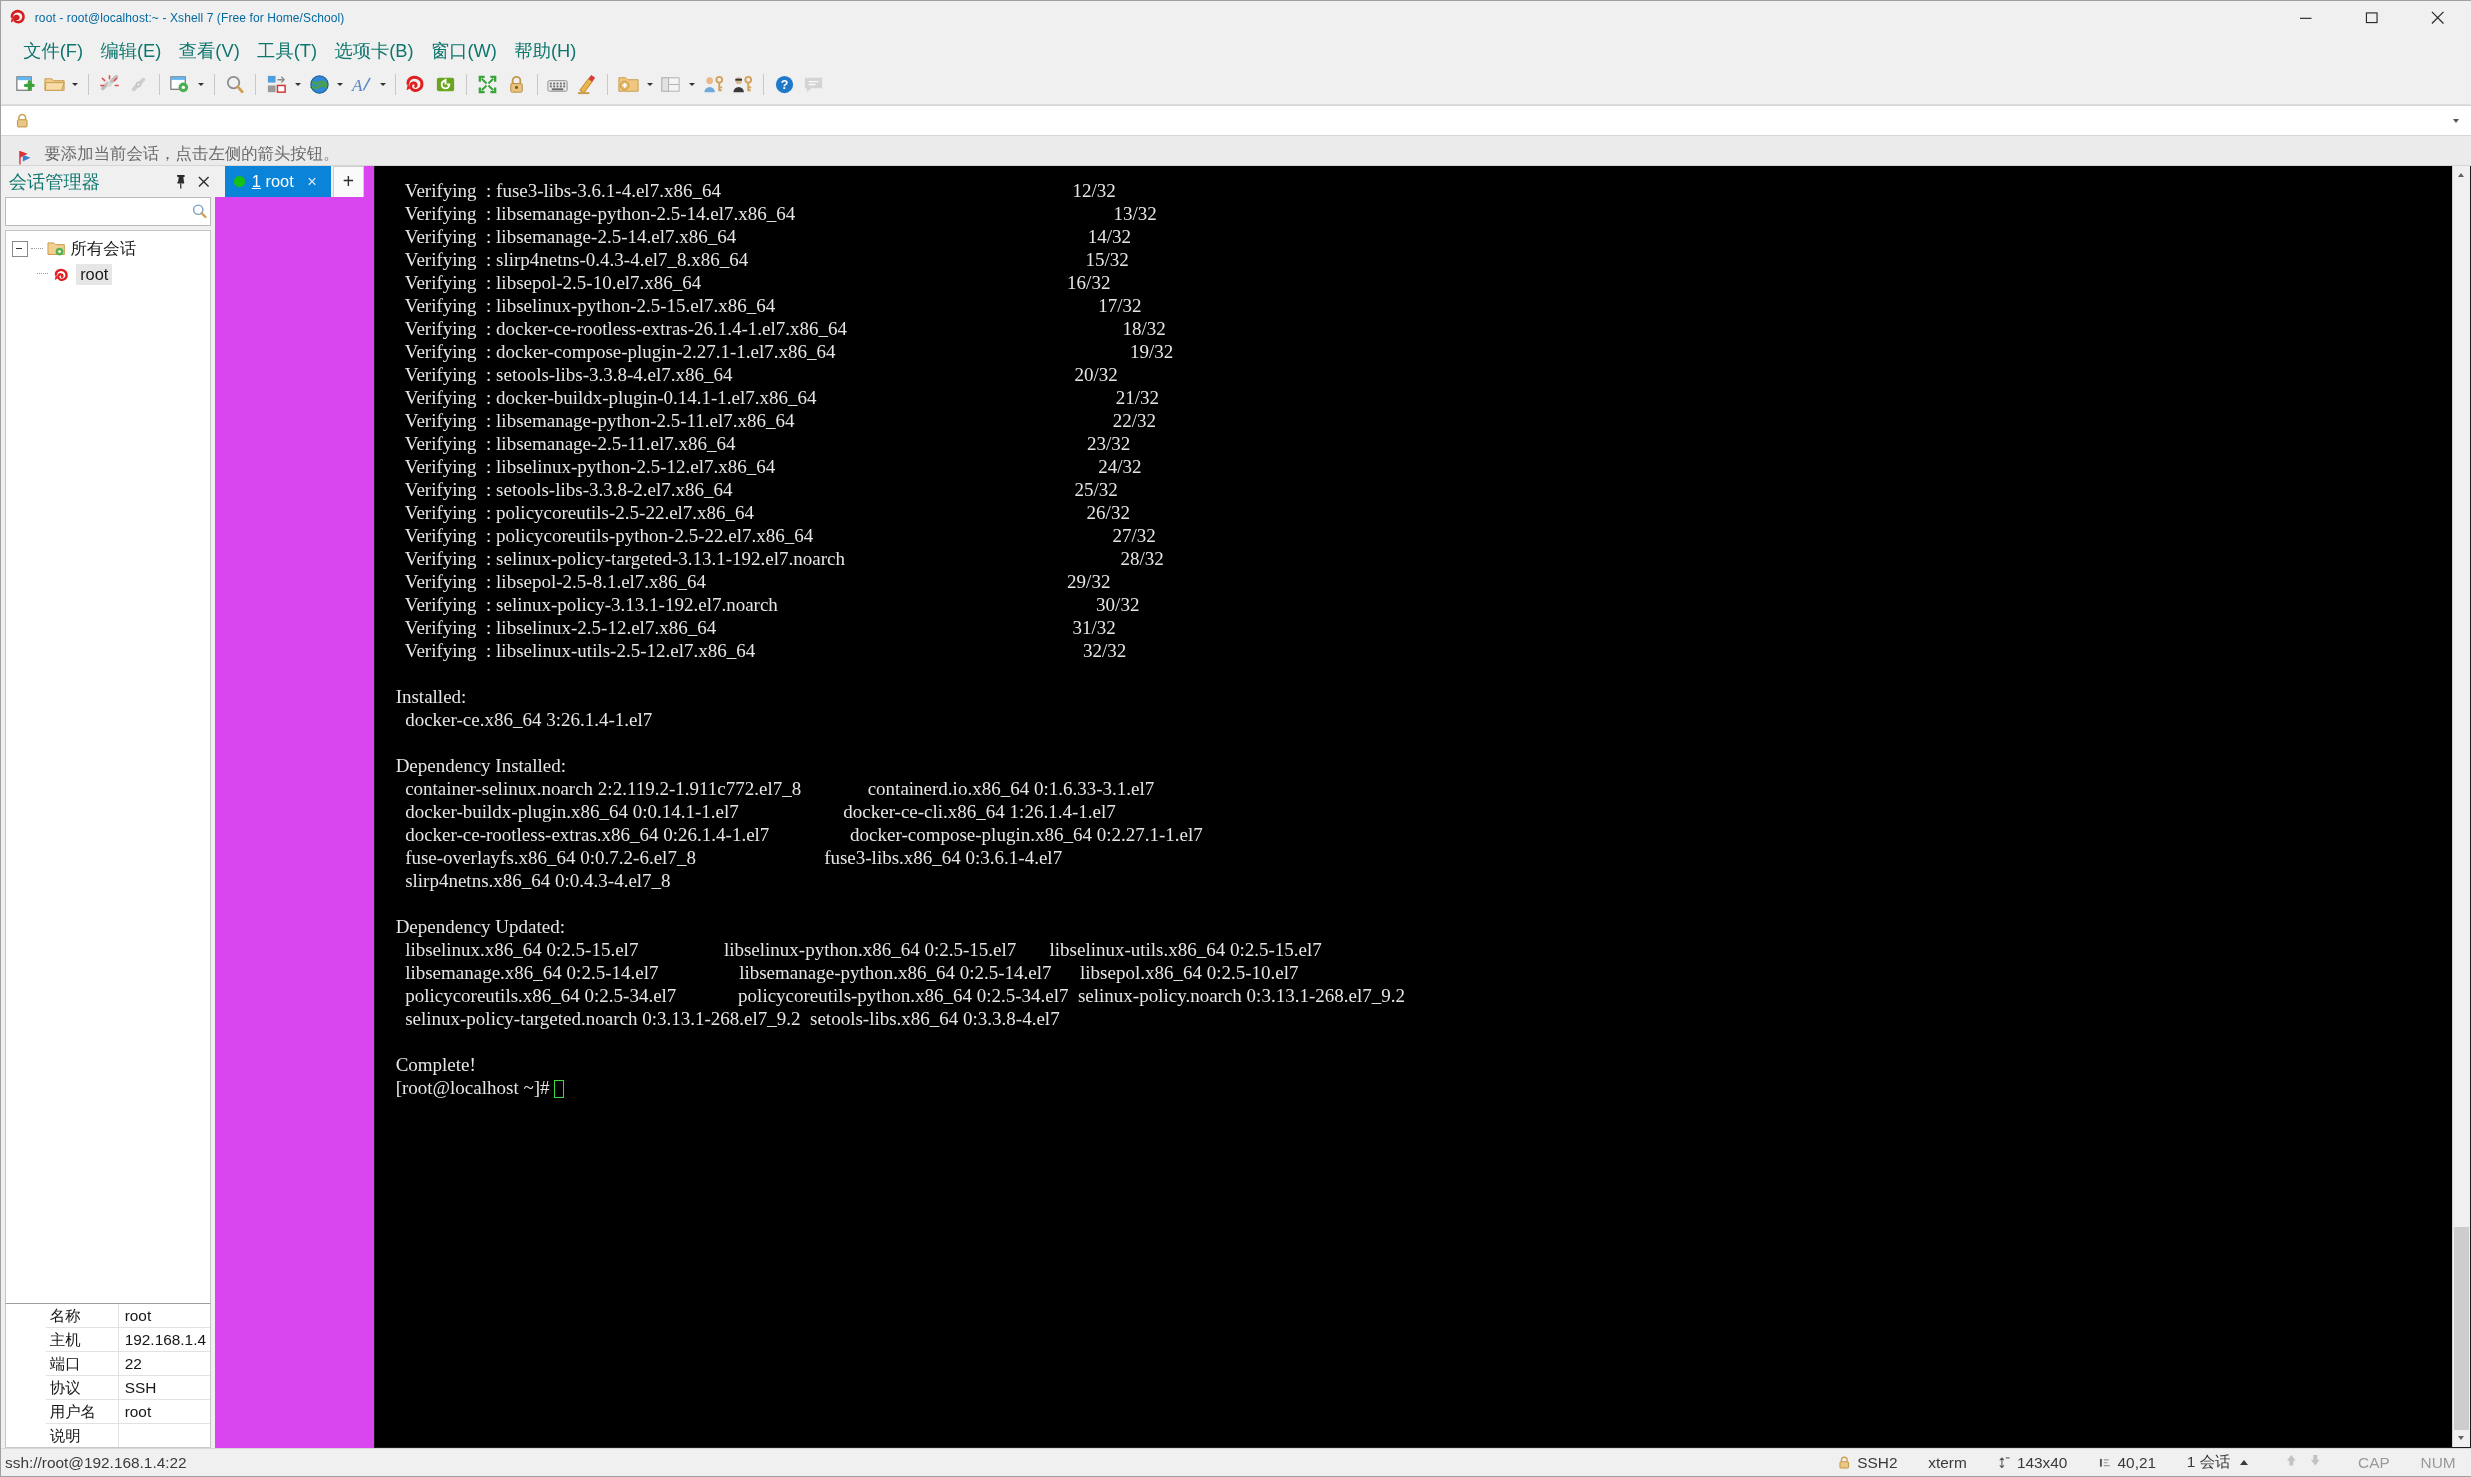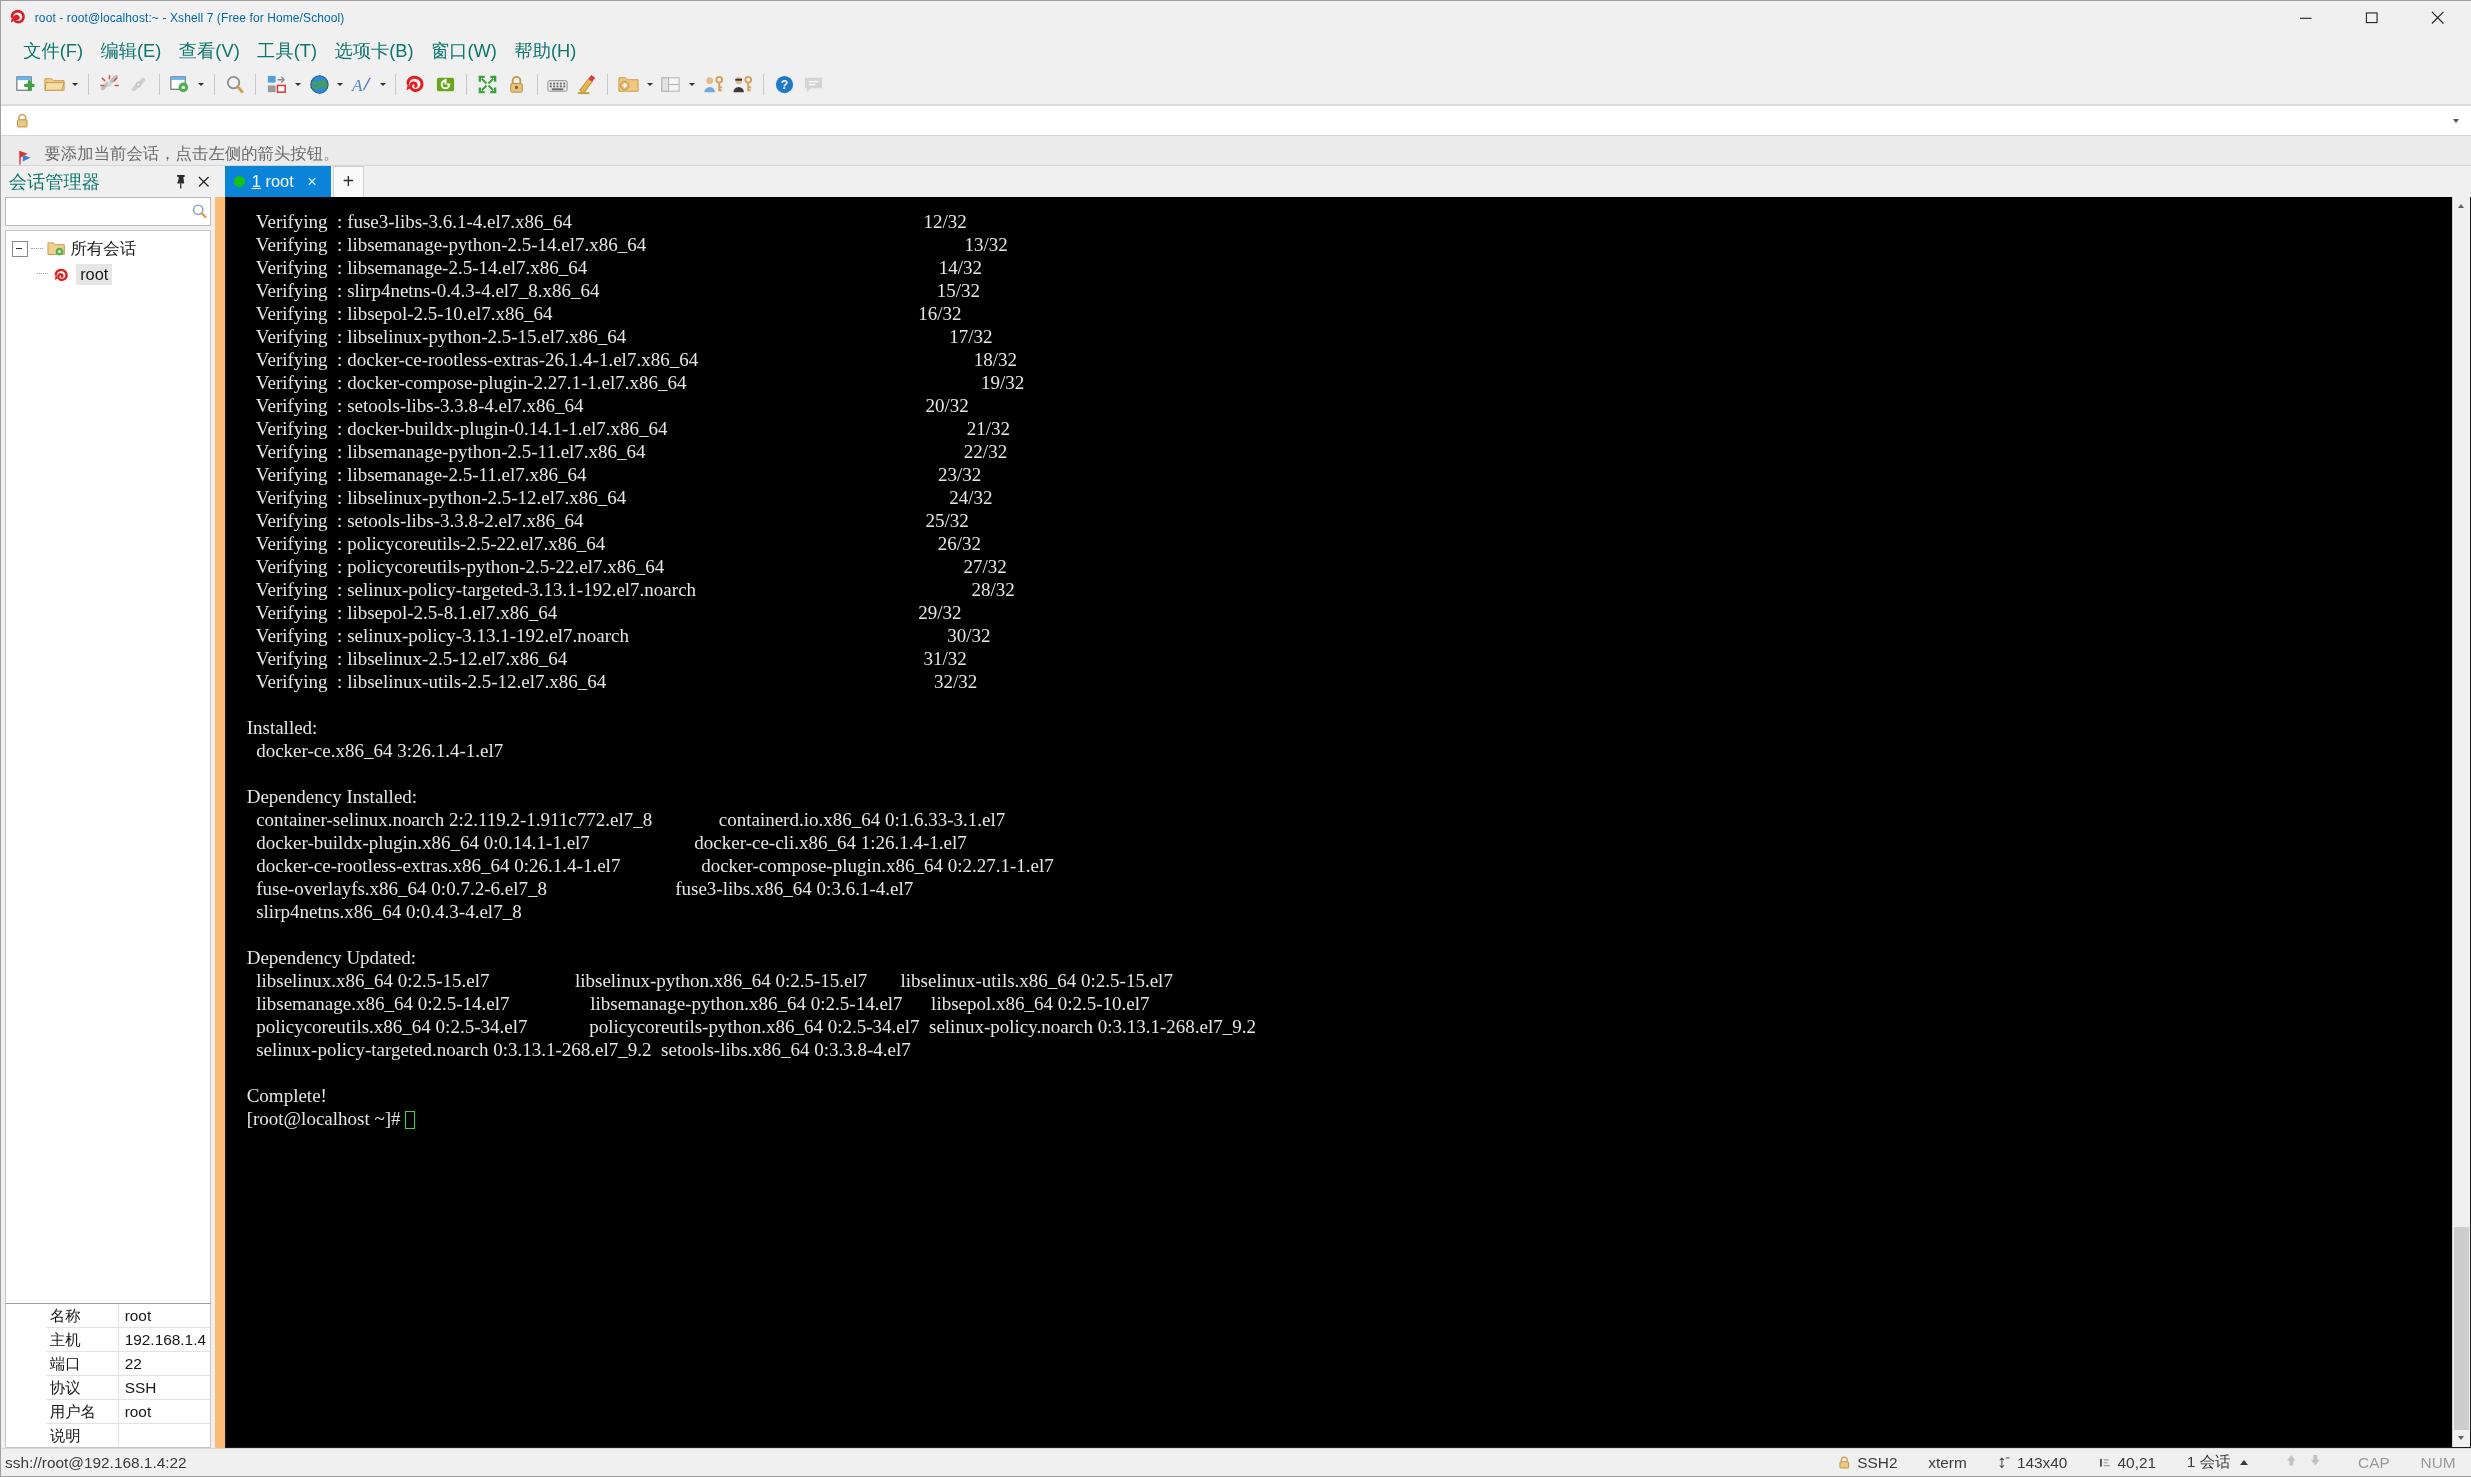--- a/index.html
+++ b/index.html
@@ -272,23 +272,23 @@
     font-size: 15.4px; color: #161616;
     padding-left: 5.8px;
     height: 23px; line-height: 23px;
     white-space: nowrap; overflow: hidden;
   }
 
   
   .rightpanel {
     flex: 1 1 auto;
     display: flex;
-    flex-direction: column;
+    flex-direction: row;
     min-width: 0; min-height: 0;
-    background: #fdba74;
+    background: #d946ef;
   }
   .tabstrip {
     height: 31px;
     flex: 0 0 auto;
     display: flex;
     align-items: stretch;
     background: #f0f0f0;
     padding-left: 9.7px;
   }
   .tab {

